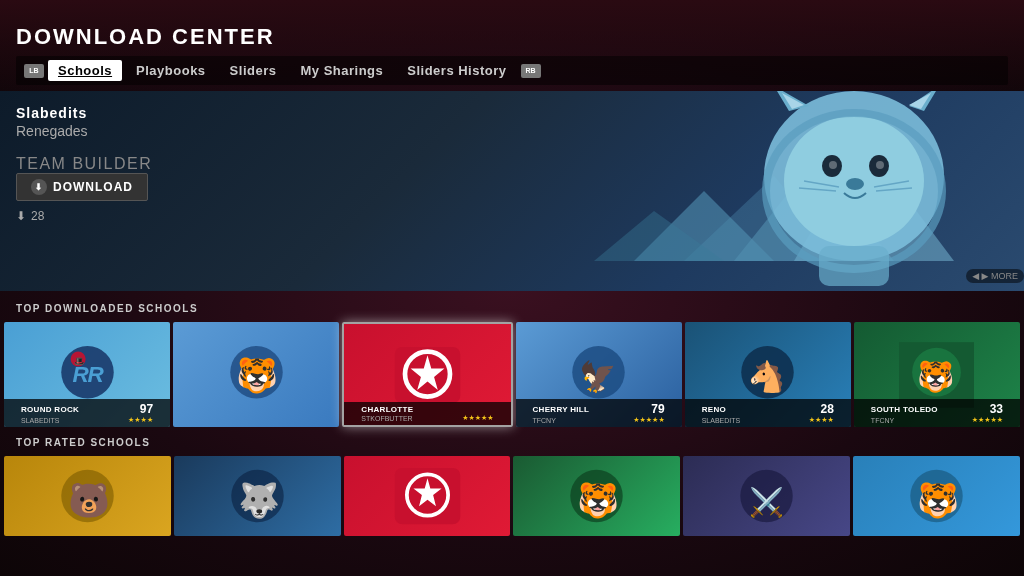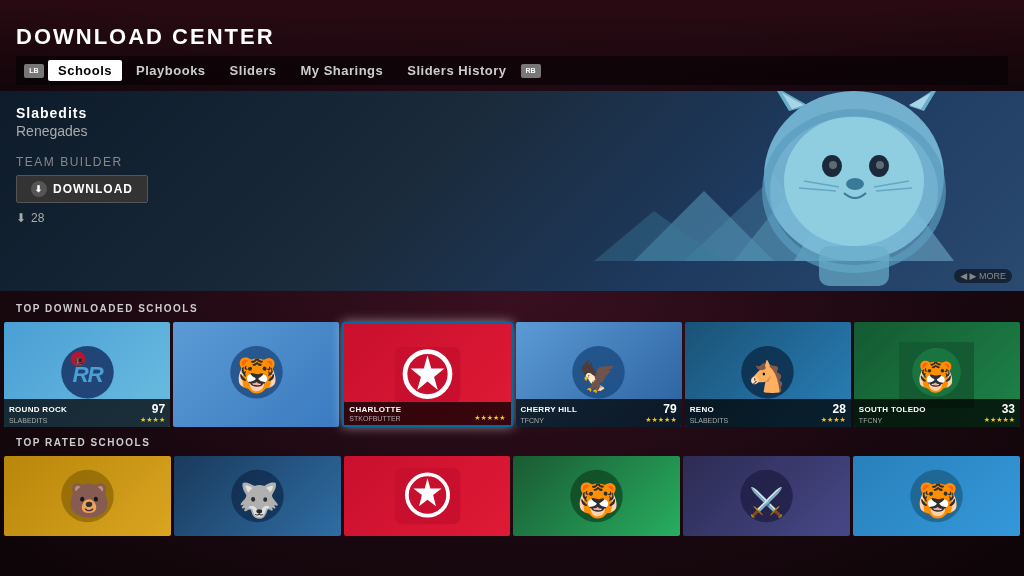--- a/index.html
+++ b/index.html
@@ -71,20 +71,21 @@
       font-weight: 600;
       color: #ccc;
       cursor: pointer;
       letter-spacing: 0.5px;
     }
 
     .nav-tab.active {
       background: #fff;
       color: #000;
       border-radius: 2px;
+      text-decoration: underline;
     }
 
     
     .hero-section {
       position: relative;
       height: 200px;
       background: linear-gradient(135deg, #1a1a2e 0%, #16213e 30%, #0f3460 60%, #1a2a3a 100%);
       overflow: hidden;
       margin-bottom: 8px;
     }
@@ -104,25 +105,24 @@
       margin-bottom: 2px;
     }
 
     .creator-sub {
       font-size: 14px;
       color: #aaa;
       margin-bottom: 16px;
     }
 
     .team-builder-label {
-      font-size: 12px;
+      font-size: 16px;
       color: #888;
       letter-spacing: 1.5px;
       text-transform: uppercase;
-      margin-bottom: 6px;
     }
 
     .download-btn {
       display: inline-flex;
       align-items: center;
       gap: 6px;
       background: #333;
       border: 1px solid #555;
       color: #fff;
       padding: 5px 14px;
@@ -176,39 +176,39 @@
     .school-card {
       flex: 1;
       height: 105px;
       position: relative;
       border-radius: 2px;
       overflow: hidden;
       cursor: pointer;
     }
 
     .school-card.selected {
-      border: 2px solid #0369a1;
+      border: 2px solid #a3a3a3;
       box-shadow: 0 0 12px rgba(255,255,255,0.5);
     }
 
     .school-card-bg {
       width: 100%;
       height: 100%;
       display: flex;
       align-items: center;
       justify-content: center;
     }
 
     .school-card-info {
       position: absolute;
       bottom: 0;
       left: 0;
       right: 0;
       background: rgba(0,0,0,0.75);
-      padding: 3px 5px;
+      padding: 3px 17px;
     }
 
     .school-name {
       font-size: 8px;
       font-weight: 800;
       color: #fff;
       text-transform: uppercase;
       letter-spacing: 0.3px;
     }
 
@@ -284,21 +284,21 @@
       position: absolute;
       right: -10px;
       top: -10px;
       width: 500px;
       height: 220px;
     }
 
     .pagination-dot {
       position: absolute;
       bottom: 8px;
-      right: 12px;
+      right: 0;
       font-size: 9px;
       color: #888;
       background: rgba(0,0,0,0.5);
       padding: 2px 6px;
       border-radius: 10px;
     }
   </style>
 </head>
 <body>
 

